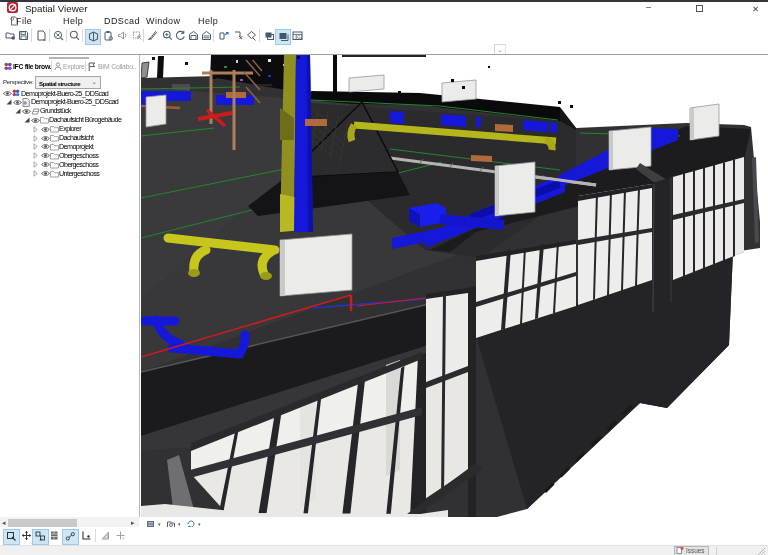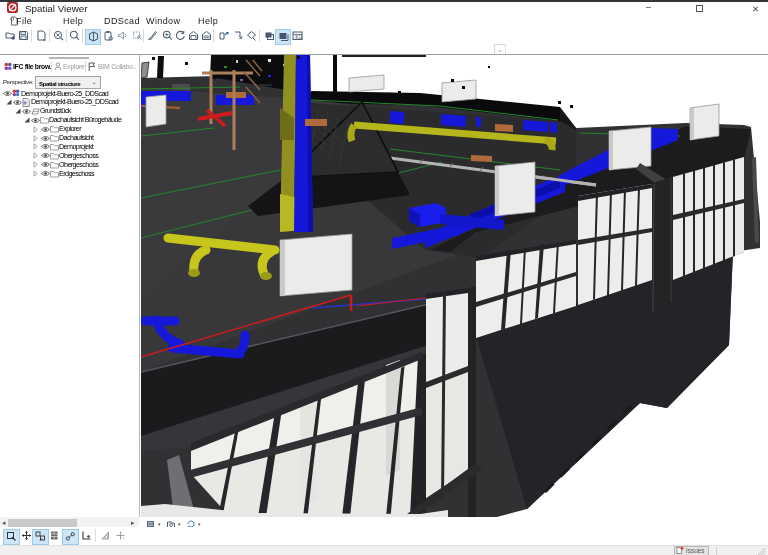--- a/index.html
+++ b/index.html
@@ -315,21 +315,21 @@
       <svg class="abs" style="left:33px;top:85.60000000000001px" width="5" height="7" viewBox="0 0 5 7">
         <path d="M1 0.8 L4.2 3.5 L1 6.2 z" fill="none" stroke="#8f8f8f" stroke-width="0.8"></path>
       </svg>
       <svg class="abs" style="left:41px;top:85.60000000000001px" width="9" height="7" viewBox="0 0 9 7">
         <path d="M0.5 3.5 Q4.5 -0.5 8.5 3.5 Q4.5 7.5 0.5 3.5 z" fill="none" stroke="#444" stroke-width="0.8"></path>
         <circle cx="4.5" cy="3.5" r="1.3" fill="#444"></circle>
       </svg>
       <svg class="abs" style="left:50px;top:85.10000000000001px" width="9" height="8" viewBox="0 0 9 8">
         <path d="M0.5 7 V1.5 h3 l1 1.2 h4 V7 z" fill="#fff" stroke="#8a8a8a" stroke-width="0.8"></path>
       </svg>
-      <span class="abs" style="left:59px;top:84.10000000000001px;white-space:nowrap">Erdgeschoss</span>
+      <span class="abs" style="left:59px;top:84.10000000000001px;white-space:nowrap">Untergeschoss</span>
     </div>
 </div>
 
 <div class="abs" id="vp" style="left:141px;top:55px;width:627px;height:462px;background:#fff;overflow:hidden;">
 <svg width="627" height="462" viewBox="141 55 627 462" style="display:block">
 
   <polygon points="141,78 216,76 310,92 420,94 560,108 576,128 686,123 744,125 751,127 760,222 760,248 733,252 729,345 667,408 640,403 527,509 497,517 141,517" fill="#313134"></polygon>
 
   <polygon points="216,55 310,55 310,94 216,78" fill="#0c0c0e"></polygon>
   <polygon points="142,63 149,62 147,77 141,78" fill="#8f8f91" stroke="#222" stroke-width="0.8"></polygon>

